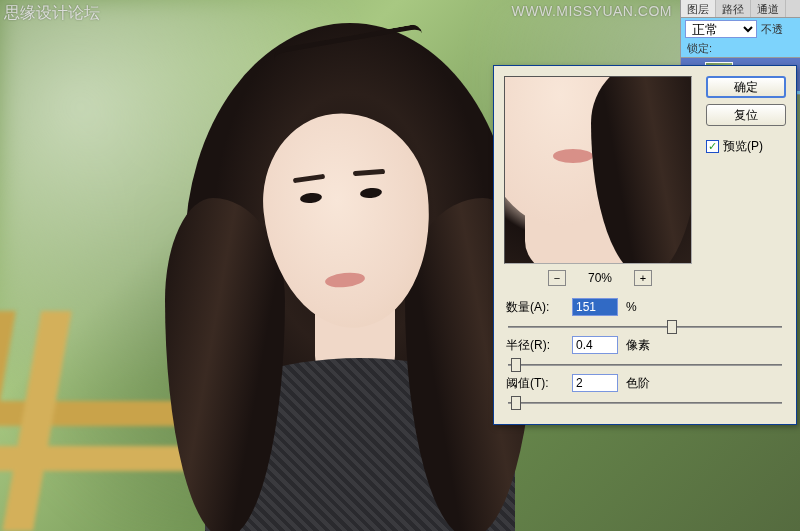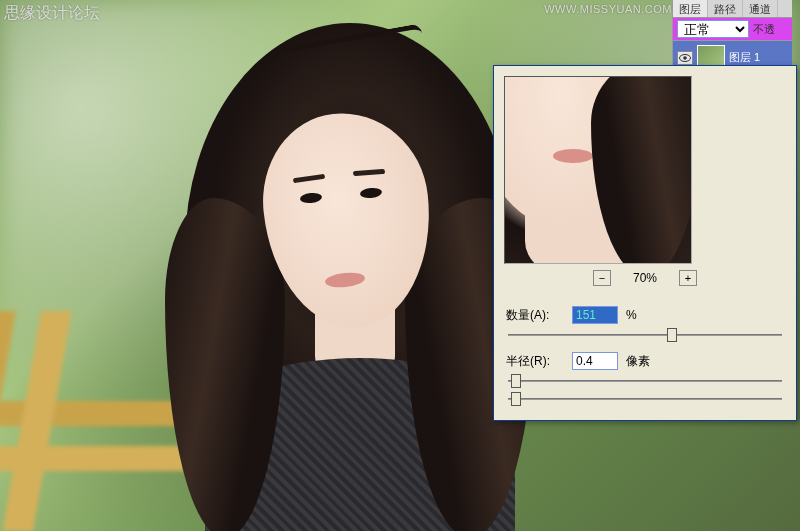--- a/index.html
+++ b/index.html
@@ -112,29 +112,29 @@
       top: 3px; left: 4px;
       color: rgba(230,230,230,0.9);
       font-size: 16px;
       text-shadow: 0 0 2px rgba(0,0,0,0.4);
       font-family: SimSun, serif;
     }
     .watermark-tr {
       position: absolute;
       top: 3px; right: 128px;
       color: rgba(230,230,230,0.85);
-      font-size: 11px;
+      font-size: 14px;
       letter-spacing: 0.5px;
       text-shadow: 0 0 2px rgba(0,0,0,0.4);
     }
     .layers-panel {
       position: absolute;
-      right: 8px; top: 0;
+      right: 0; top: 0;
       width: 120px; height: 95px;
-      background: #d946ef;
+      background: #7dd3fc;
       border-left: 1px solid #9a9a9a;
       border-bottom: 1px solid #9a9a9a;
       font-size: 11px;
     }
     .layers-tabs {
       display: flex;
       height: 18px;
       background: #d6d6d6;
       border-bottom: 1px solid #9a9a9a;
     }
@@ -308,32 +308,32 @@
       font-size: 11px;
       line-height: 1;
     }
     .params {
       padding: 0 12px 14px 12px;
     }
     .param-row {
       display: flex;
       align-items: center;
       gap: 6px;
-      margin-top: 10px;
+      margin-top: 2px;
     }
     .param-label { width: 60px; }
     .param-input {
       width: 46px; height: 18px;
       border: 1px solid #7a96df;
       background: #fff;
       font-size: 12px;
       padding: 0 3px;
       text-align: left;
     }
-    .param-input.sel { background: #316ac5; color: #5eead4; }
+    .param-input.sel { background: #316ac5; color: #ffffff; }
     .param-unit { margin-left: 2px; }
     .slider {
       position: relative;
       height: 14px;
       margin: 4px 2px 0 2px;
     }
     .slider-track {
       position: absolute;
       left: 0; right: 0; top: 6px;
       height: 2px;
@@ -378,20 +378,23 @@
     <div class="layers-tab active">图层</div>
     <div class="layers-tab">路径</div>
     <div class="layers-tab">通道</div>
   </div>
   <div class="layers-row">
     <select class="blend-select">
       <option>正常</option>
     </select>
     <span class="opacity-label">不透</span>
   </div>
+  <div class="lock-row">
+    <span>锁定:</span>
+  </div>
   <div class="layer-item">
     <div class="eye-icon">
       <svg width="12" height="8" viewBox="0 0 12 8">
           <ellipse cx="6" cy="4" rx="5.5" ry="3.5" fill="none" stroke="#333" stroke-width="1"></ellipse>
           <circle cx="6" cy="4" r="1.8" fill="#333"></circle>
         </svg>
     </div>
     <div class="layer-thumb"></div>
     <span class="layer-name">图层 1</span>
   </div>
@@ -409,38 +412,53 @@
       <div class="zoom-row">
         <div class="zoom-btn">
           <span>−</span>
         </div>
         <span class="zoom-pct">70%</span>
         <div class="zoom-btn">
           <span>+</span>
         </div>
       </div>
     </div>
+    <div class="btns-col">
+      <div class="win-btn default">确定</div>
+      <div class="win-btn">复位</div>
+      <div class="chk-row">
+        <div class="chk">
+          <span>✓</span>
+        </div>
+        <span>预览(P)</span>
+      </div>
+    </div>
   </div>
   <div class="params">
     <div class="param-row">
       <span class="param-label">数量(A):</span>
       <input class="param-input sel" value="151" style="">
       <span class="param-unit">%</span>
     </div>
     <div class="slider">
       <div class="slider-track"></div>
       <div class="slider-thumb" style="left:60%"></div>
     </div>
     <div class="param-row">
       <span class="param-label">半径(R):</span>
       <input class="param-input" value="0.4" style="">
       <span class="param-unit">像素</span>
     </div>
     <div class="slider">
       <div class="slider-track"></div>
       <div class="slider-thumb" style="left:3%"></div>
     </div>
+    <div class="param-row">
+      <span class="param-label">阈值(T):</span>
+      <input class="param-input" value="2" style="">
+      <span class="param-unit">色阶</span>
+    </div>
     <div class="slider">
       <div class="slider-track"></div>
       <div class="slider-thumb" style="left:3%"></div>
     </div>
   </div>
 </div>
 
 </body></html>

